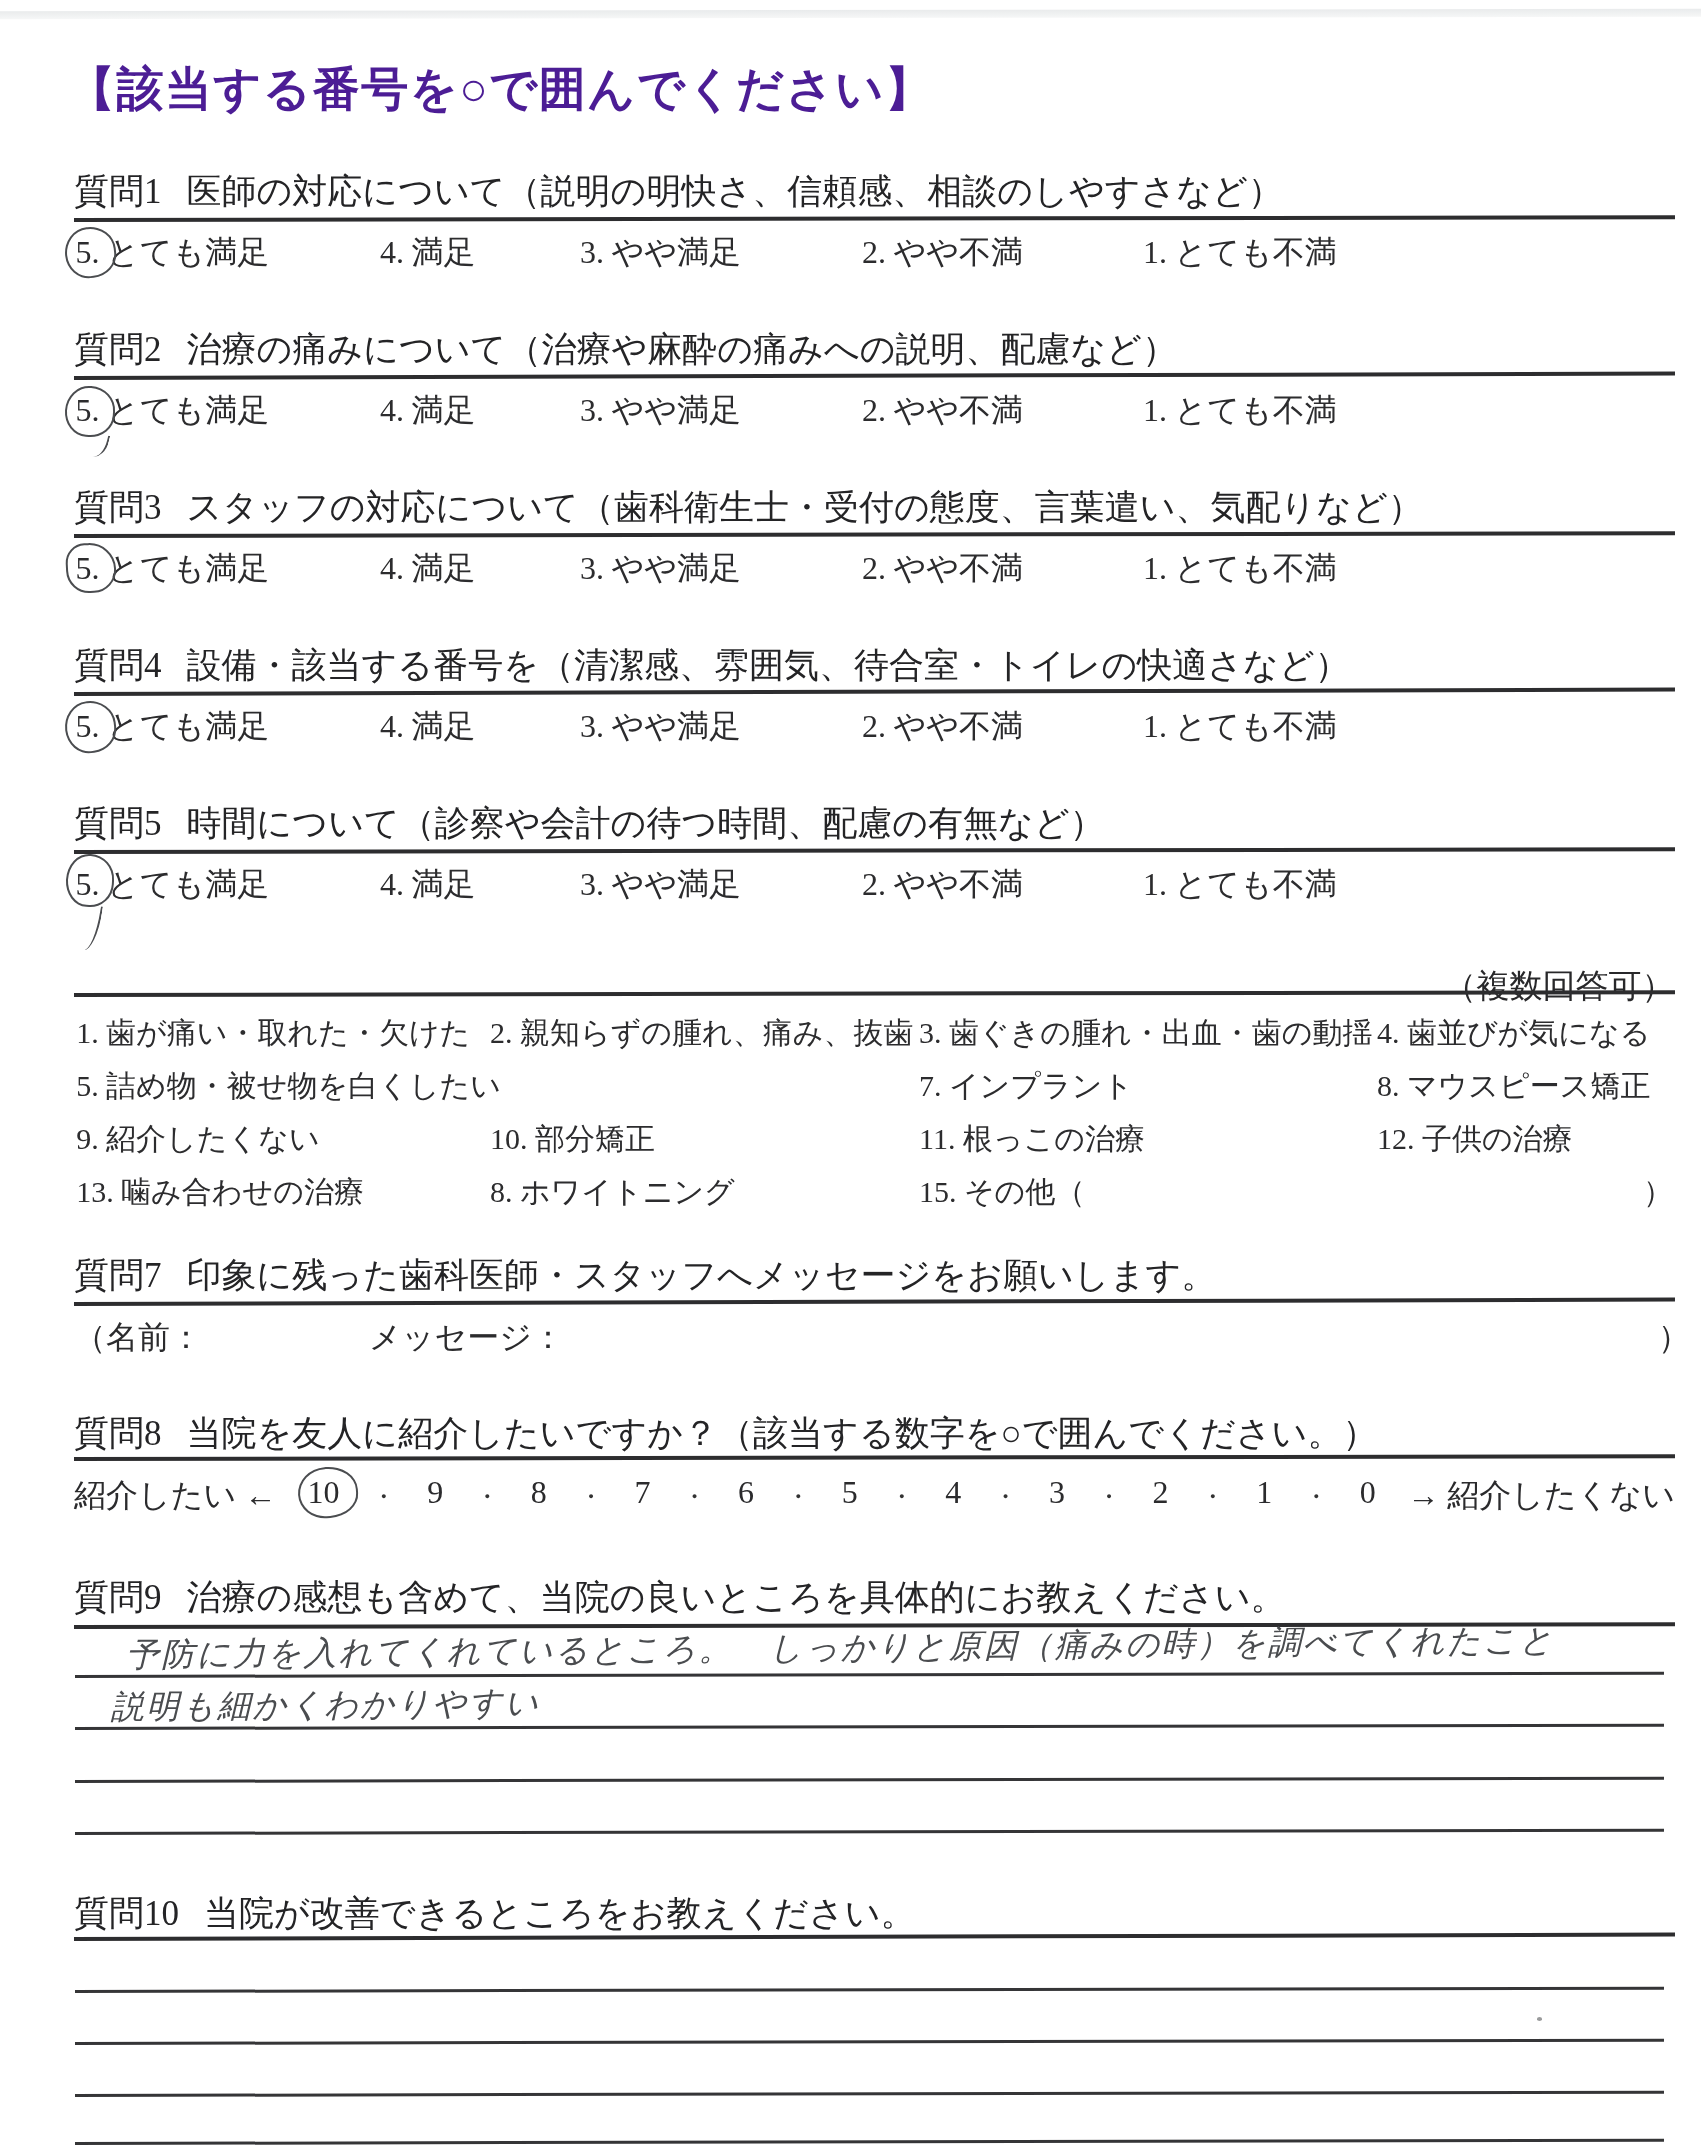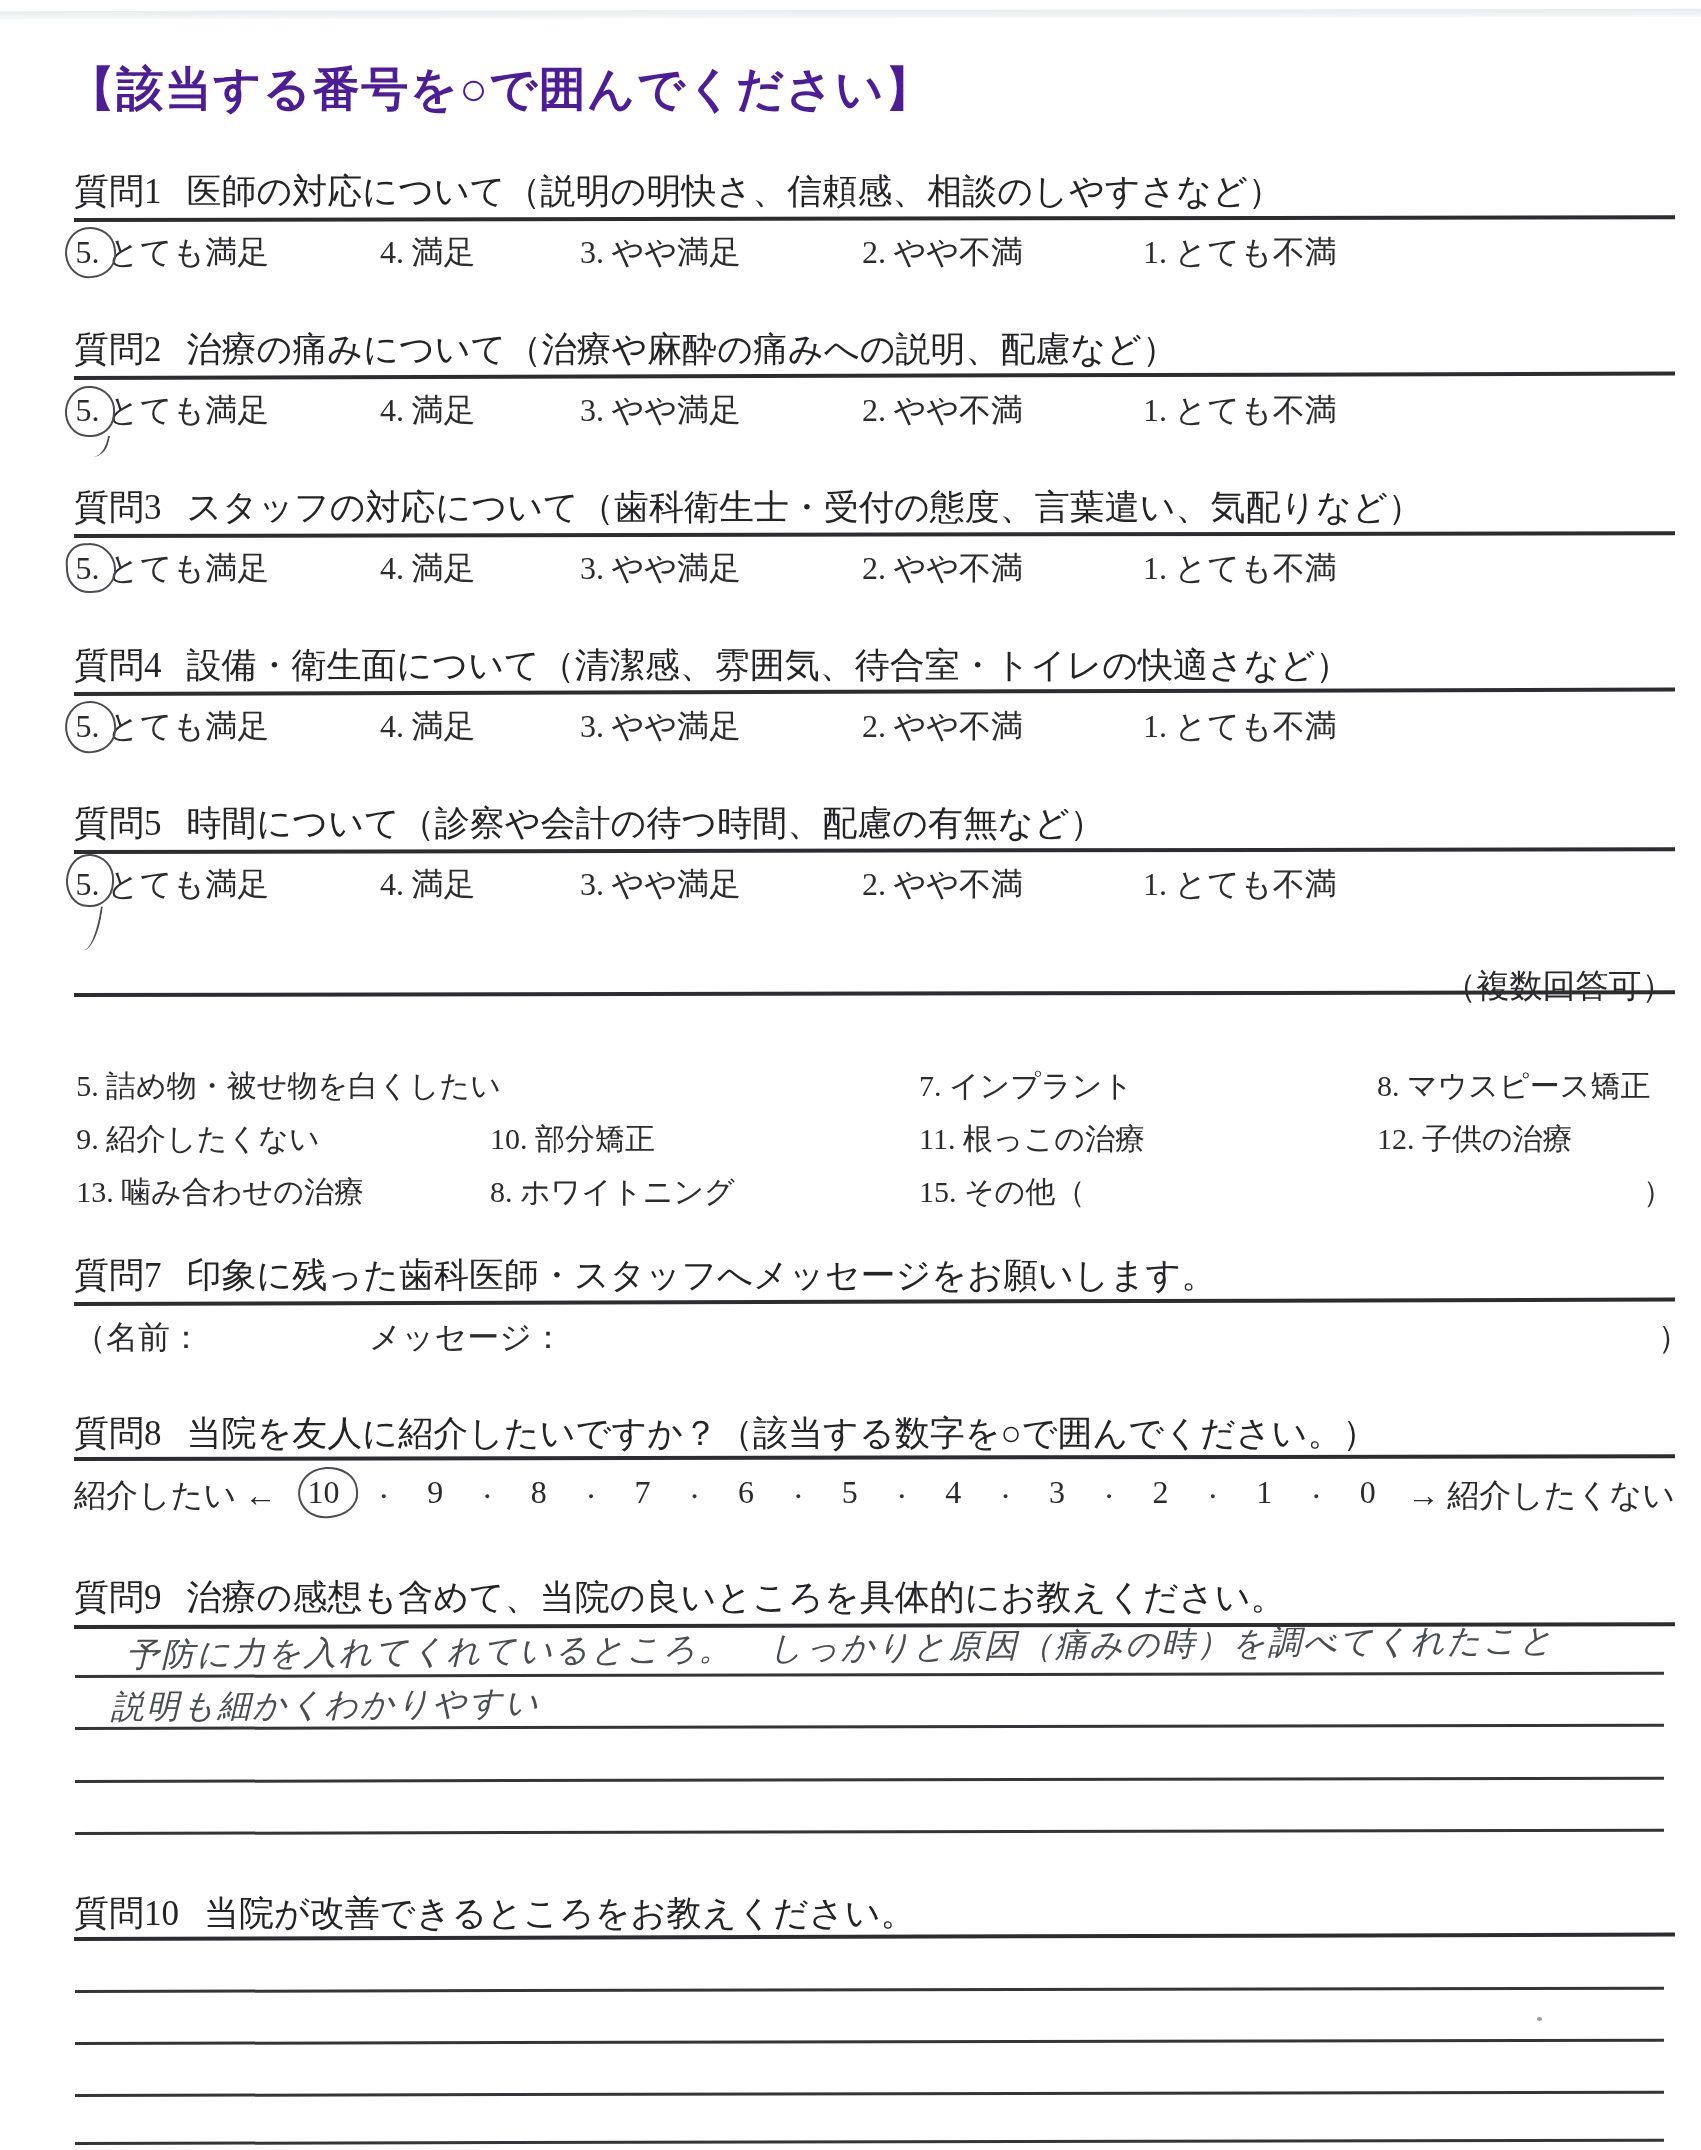--- a/index.html
+++ b/index.html
@@ -87,21 +87,21 @@
   <div class="rule" style="top:534px"></div>
   <div class="optrow" style="top:547px">
     <span class="opt" style="left:1.5px"><span class="circw"><span class="num">5.</span><span class="circle c-q3"></span></span><span>とても満足</span></span>
     <span class="opt" style="left:306px"><span class="num">4.</span><span>満足</span></span>
     <span class="opt" style="left:506px"><span class="num">3.</span><span>やや満足</span></span>
     <span class="opt" style="left:788px"><span class="num">2.</span><span>やや不満</span></span>
     <span class="opt" style="left:1069px"><span class="num">1.</span><span>とても不満</span></span>
   </div>
 
   <div class="qh" style="top:642px">
-    <span class="qno">質問4</span><span>設備・衛生面について（清潔感、雰囲気、待合室・トイレの快適さなど）</span>
+    <span class="qno">質問4</span><span>設備・該当する番号を（清潔感、雰囲気、待合室・トイレの快適さなど）</span>
   </div>
   <div class="rule up" style="top:692px"></div>
   <div class="optrow" style="top:705px">
     <span class="opt" style="left:1.5px"><span class="circw"><span class="num">5.</span><span class="circle c-q4"></span></span><span>とても満足</span></span>
     <span class="opt" style="left:306px"><span class="num">4.</span><span>満足</span></span>
     <span class="opt" style="left:506px"><span class="num">3.</span><span>やや満足</span></span>
     <span class="opt" style="left:788px"><span class="num">2.</span><span>やや不満</span></span>
     <span class="opt" style="left:1069px"><span class="num">1.</span><span>とても不満</span></span>
   </div>
 
@@ -113,20 +113,26 @@
     <span class="opt" style="left:1.5px"><span class="circw"><span class="num">5.</span><span class="circle c-q5"></span></span><span>とても満足</span></span>
     <span class="opt" style="left:306px"><span class="num">4.</span><span>満足</span></span>
     <span class="opt" style="left:506px"><span class="num">3.</span><span>やや満足</span></span>
     <span class="opt" style="left:788px"><span class="num">2.</span><span>やや不満</span></span>
     <span class="opt" style="left:1069px"><span class="num">1.</span><span>とても不満</span></span>
   </div>
 
   <div class="note" style="top:964px">（複数回答可）</div>
   <div class="rule" style="top:993px"></div>
 
+  <div class="grid-row" style="top:1013px">
+    <span class="gitem" style="left:2.2px"><span class="num">1.</span><span>歯が痛い・取れた・欠けた</span></span>
+    <span class="gitem" style="left:416px"><span class="num">2.</span><span>親知らずの腫れ、痛み、抜歯</span></span>
+    <span class="gitem" style="left:845px"><span class="num">3.</span><span>歯ぐきの腫れ・出血・歯の動揺</span></span>
+    <span class="gitem" style="left:1303px"><span class="num">4.</span><span>歯並びが気になる</span></span>
+  </div>
   <div class="grid-row" style="top:1066px">
     <span class="gitem" style="left:2.2px"><span class="num">5.</span><span>詰め物・被せ物を白くしたい</span></span>
     <span class="gitem" style="left:845px"><span class="num">7.</span><span>インプラント</span></span>
     <span class="gitem" style="left:1303px"><span class="num">8.</span><span>マウスピース矯正</span></span>
   </div>
   <div class="grid-row" style="top:1119px">
     <span class="gitem" style="left:2.2px"><span class="num">9.</span><span>紹介したくない</span></span>
     <span class="gitem" style="left:416px"><span class="num">10.</span><span>部分矯正</span></span>
     <span class="gitem" style="left:845px"><span class="num">11.</span><span>根っこの治療</span></span>
     <span class="gitem" style="left:1303px"><span class="num">12.</span><span>子供の治療</span></span>

